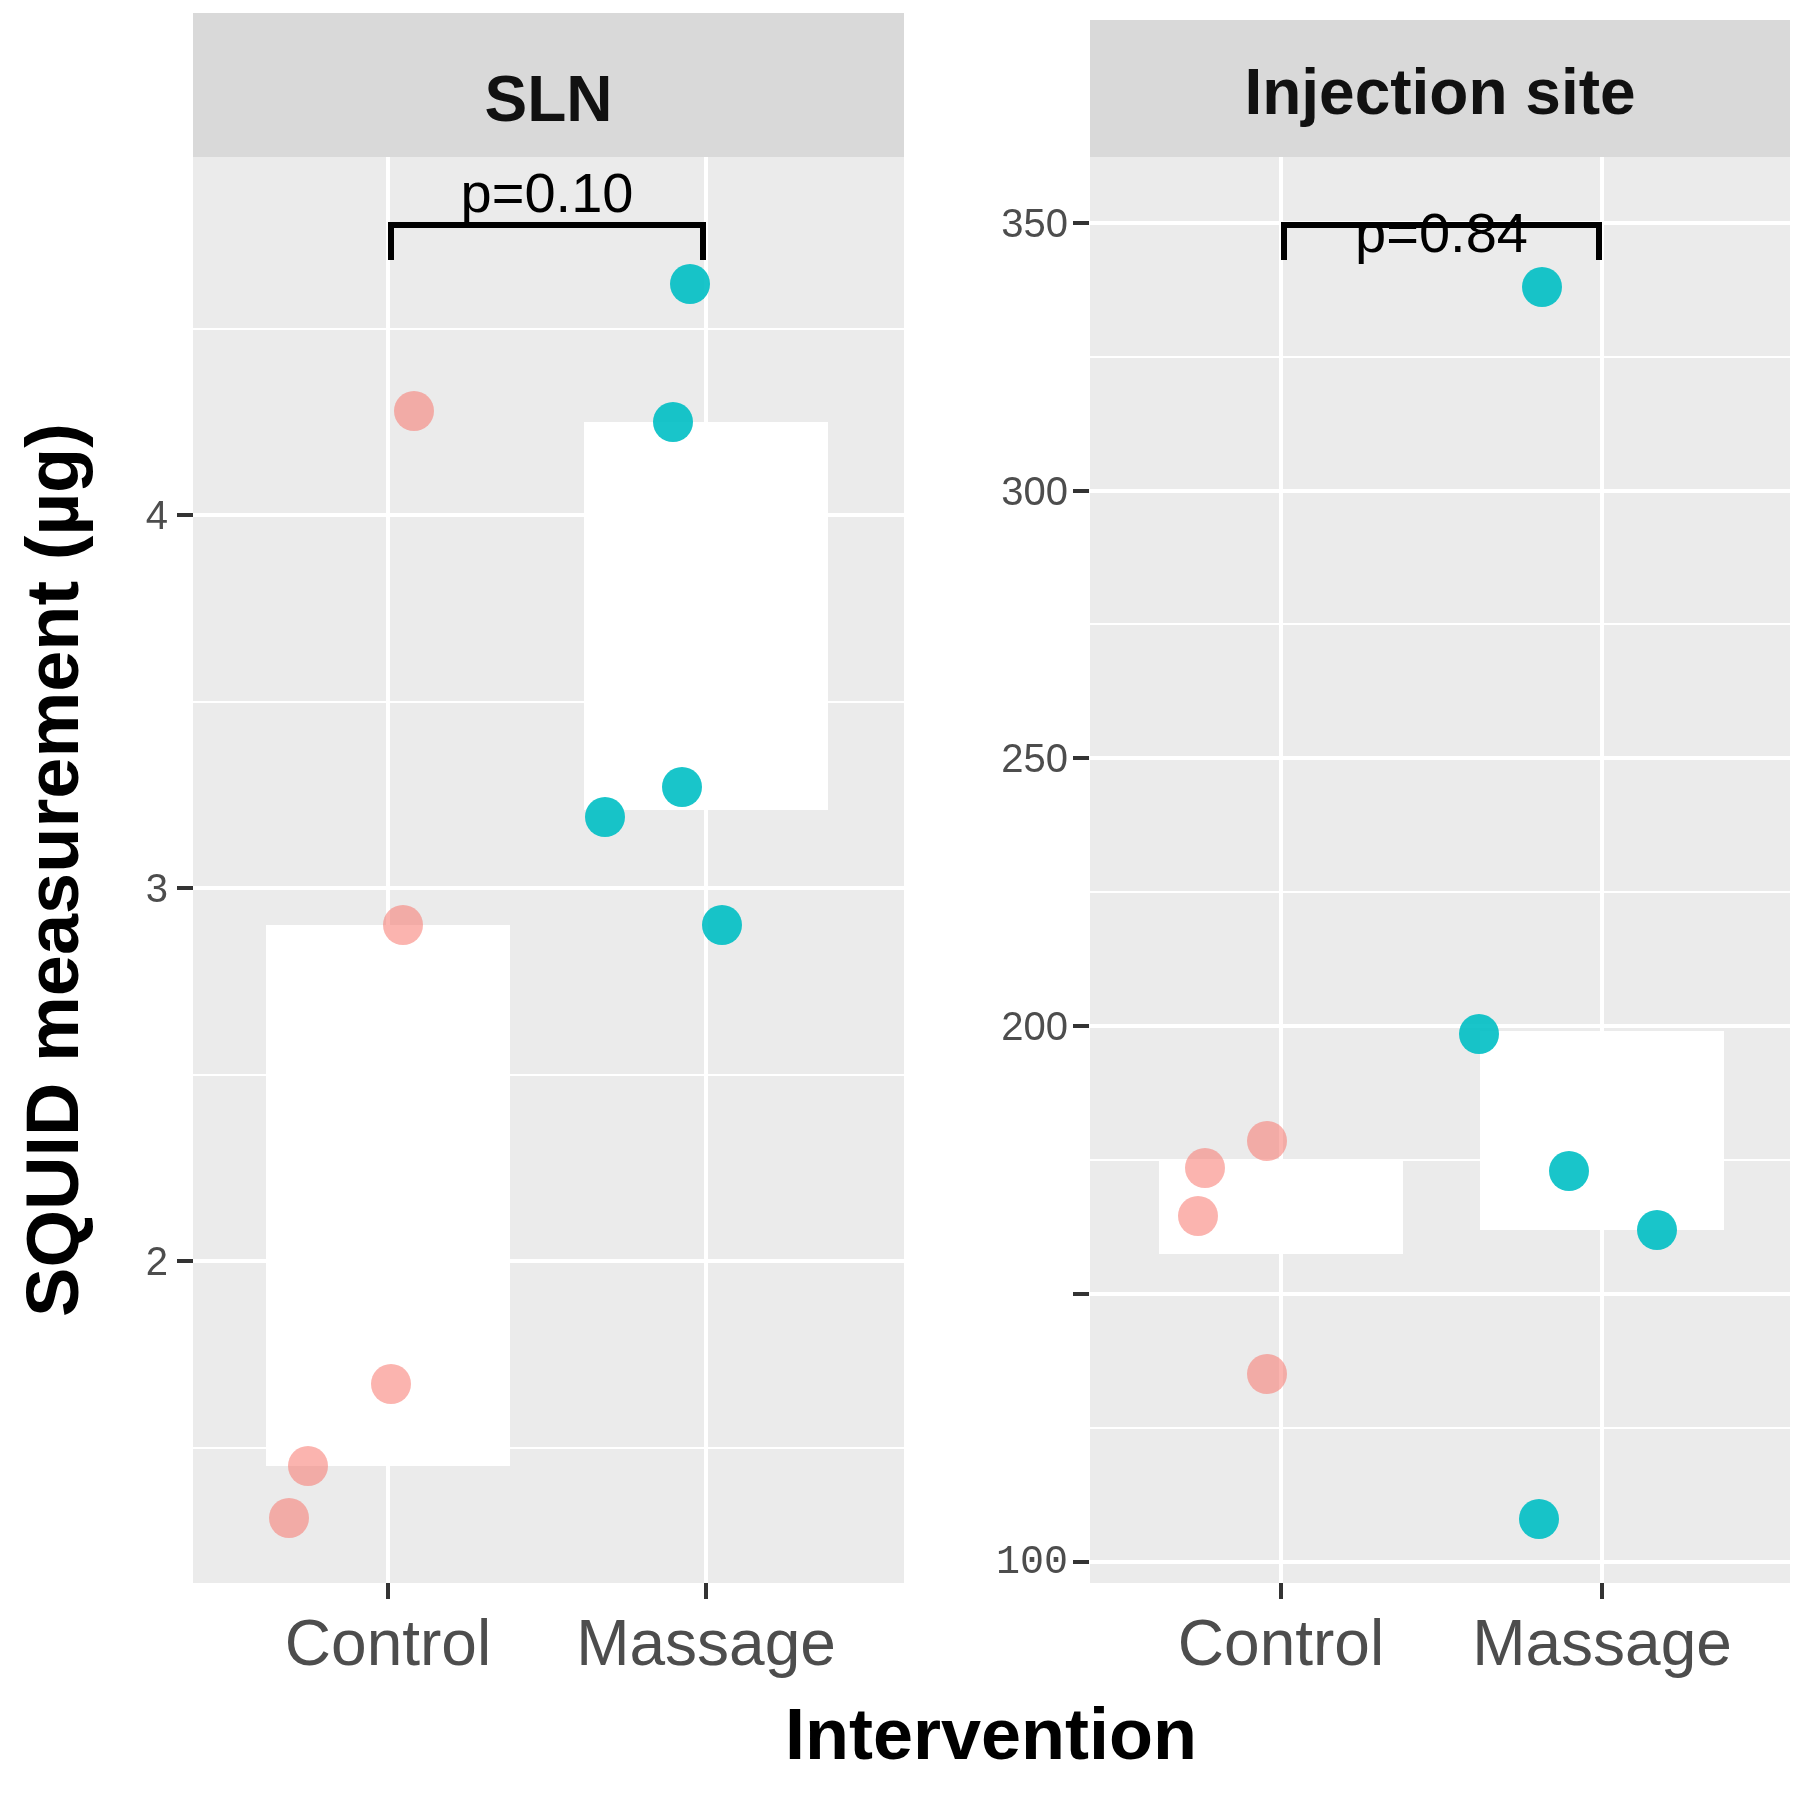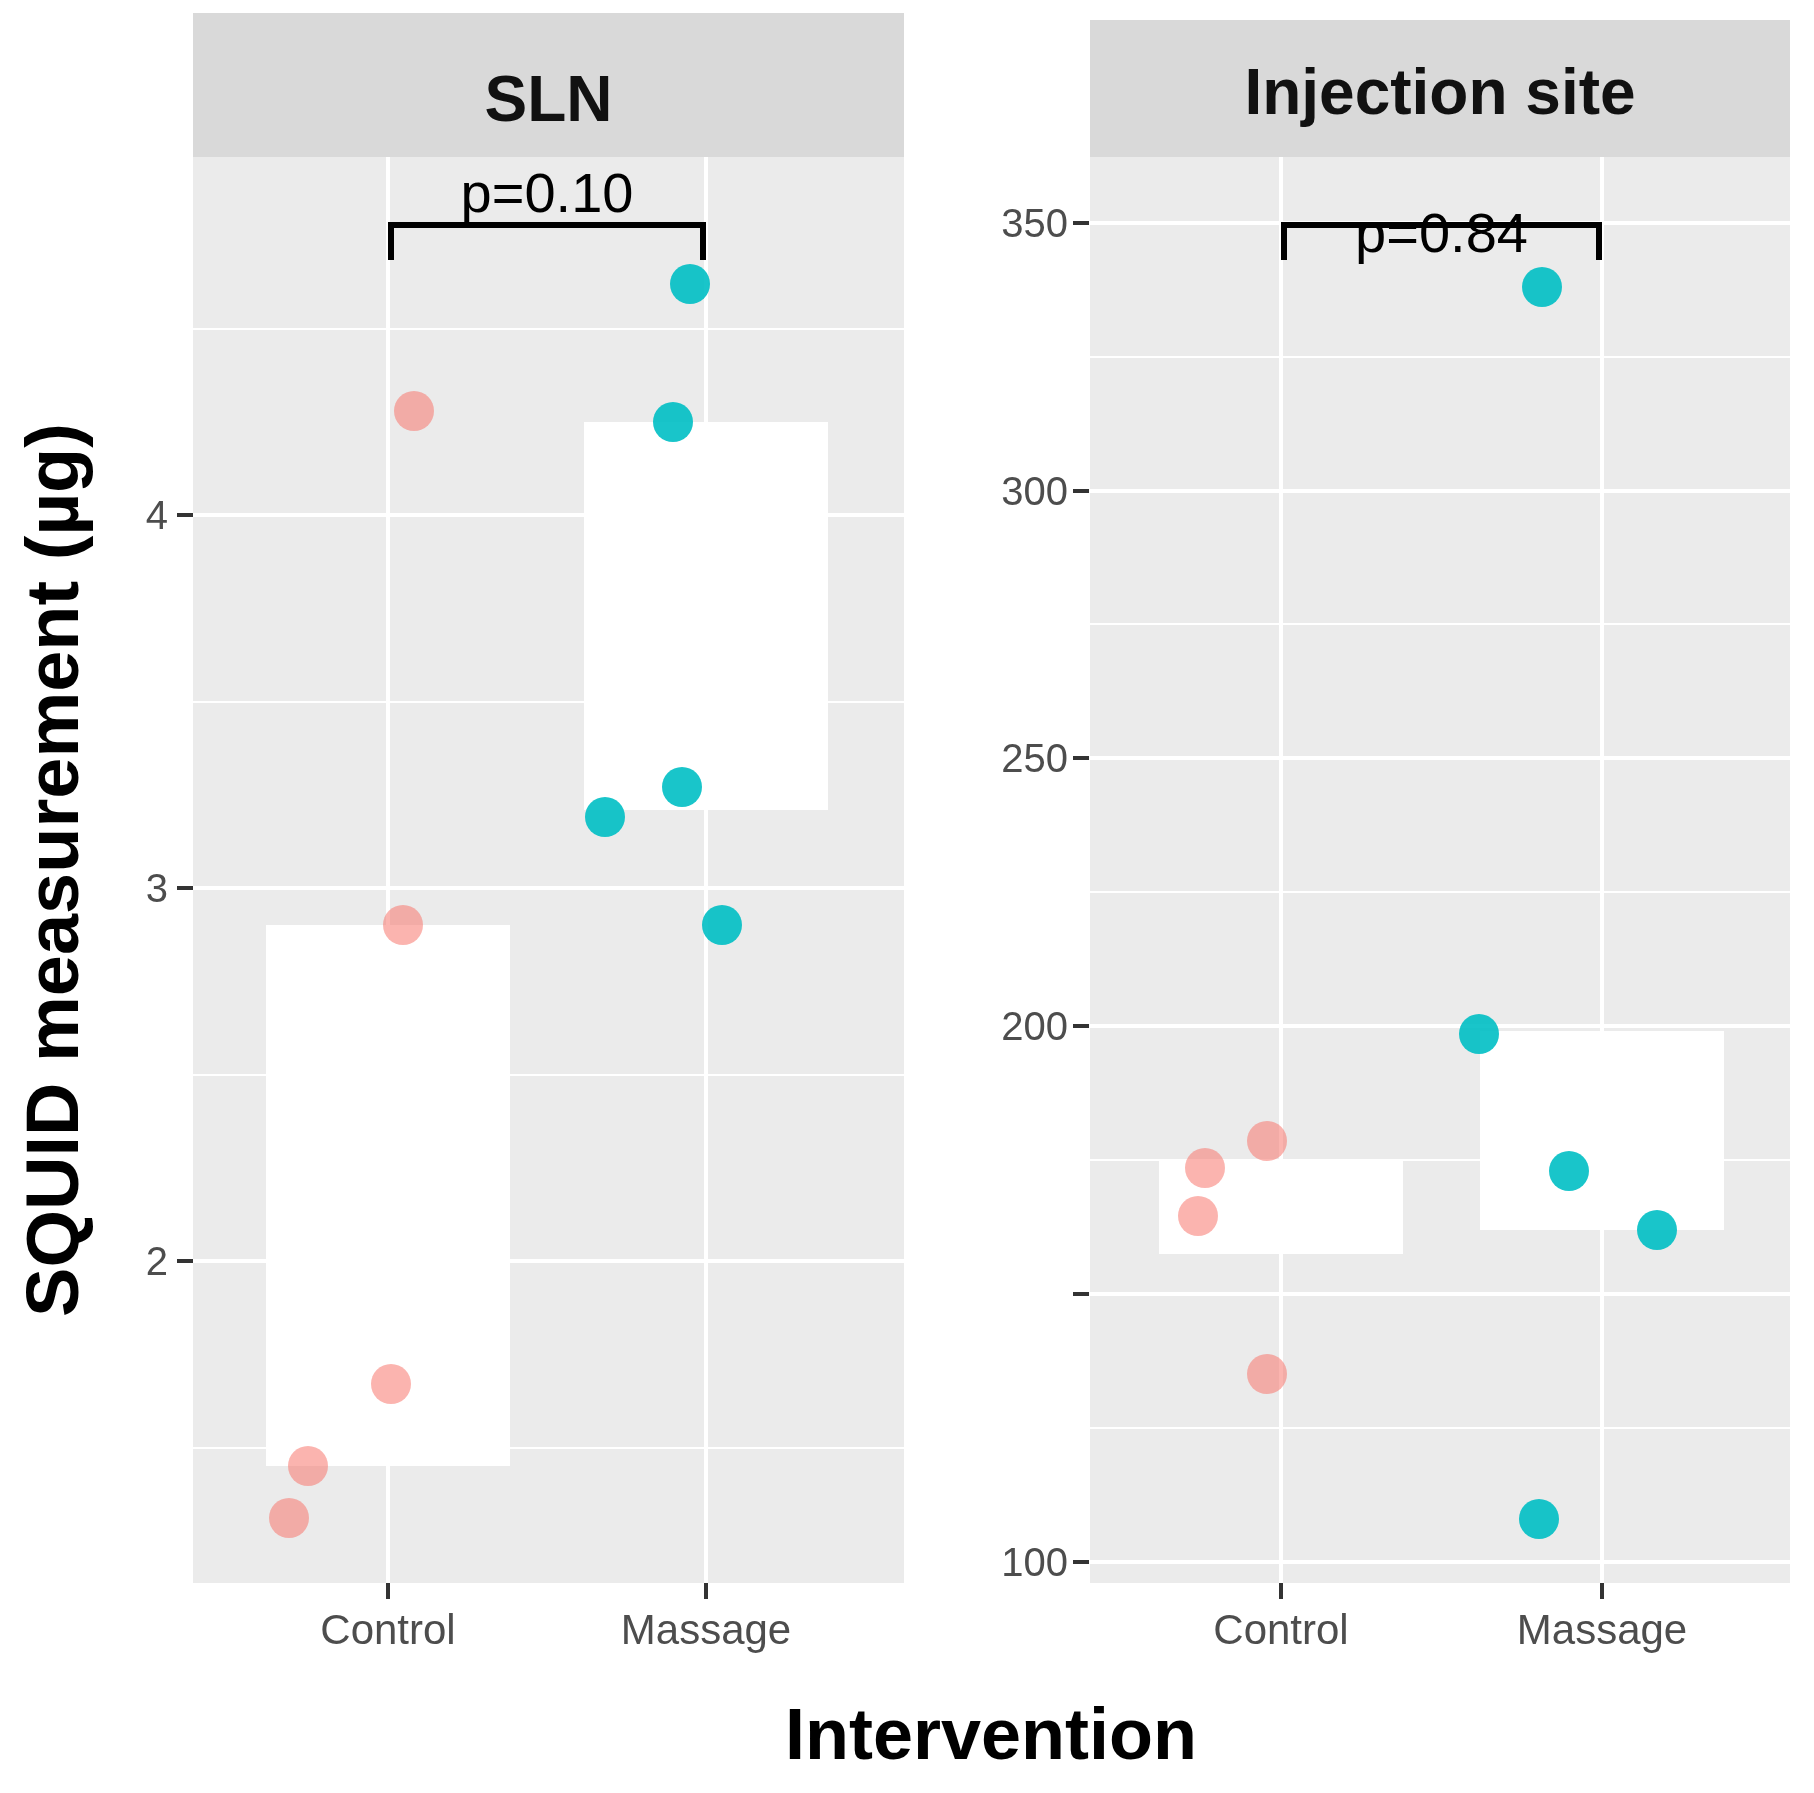--- a/index.html
+++ b/index.html
@@ -4,21 +4,21 @@
 <style>
   html,body{margin:0;padding:0;background:#ffffff;}
   #fig{position:relative;width:1814px;height:1793px;background:#ffffff;overflow:hidden;
        font-family:"Liberation Sans", sans-serif;}
   .abs{position:absolute;}
   .strip{background:#D9D9D9;display:flex;align-items:center;justify-content:center;
          font-weight:bold;font-size:64px;color:#111;}
   .panel-bg{background:#EBEBEB;}
   .gl{background:#ffffff;}
   .ytick-label{color:#4D4D4D;font-size:40px;text-align:right;transform:translateY(-50%);}
-  .xtick-label{color:#4D4D4D;font-size:42px;text-align:center;transform:translateX(-50%);white-space:nowrap;}
+  .xtick-label{color:#4D4D4D;font-size:64px;text-align:center;transform:translateX(-50%);white-space:nowrap;}
   .tickmark{background:#333333;}
   .whisker{background:var(--c);}
   .box{background:#ffffff;border:7px solid var(--c);box-sizing:border-box;}
   .median{background:var(--c);height:11px;}
   .pt{width:40px;height:40px;border-radius:50%;transform:translate(-50%,-50%);}
   .bracket{background:#000000;}
   .plabel{color:#000000;font-size:56px;transform:translateX(-50%);white-space:nowrap;}
   .axis-title{color:#000;font-weight:bold;}
   #ytitle{font-size:74px;transform:translate(-50%,-50%) rotate(-90deg);white-space:nowrap;}
   #xtitle{font-size:72px;transform:translateX(-50%);white-space:nowrap;}
@@ -87,21 +87,21 @@
       <div class="abs gl" style="left: 1090px; top: 756.351px; width: 700px; height: 4px;"></div>
       <div class="abs tickmark" style="left: 1073px; top: 756.351px; width: 16px; height: 4px;"></div>
       <div class="abs ytick-label" style="left: 868px; top: 758.351px; width: 200px;">250</div>
       <div class="abs gl" style="left: 1090px; top: 1024.09px; width: 700px; height: 4px;"></div>
       <div class="abs tickmark" style="left: 1073px; top: 1024.09px; width: 16px; height: 4px;"></div>
       <div class="abs ytick-label" style="left: 868px; top: 1026.09px; width: 200px;">200</div>
       <div class="abs gl" style="left: 1090px; top: 1291.84px; width: 700px; height: 4px;"></div>
       <div class="abs tickmark" style="left: 1073px; top: 1291.84px; width: 16px; height: 4px;"></div>
       <div class="abs gl" style="left: 1090px; top: 1559.58px; width: 700px; height: 4px;"></div>
       <div class="abs tickmark" style="left: 1073px; top: 1559.58px; width: 16px; height: 4px;"></div>
-      <div class="abs ytick-label" style="left: 868px; top: 1561.58px; width: 200px;">100</div>
+      <div class="abs ytick-label" style="left: 868px; top: 1561.58px; width: 200px; font-family: Liberation Mono, monospace;">100</div>
       <div class="abs gl" style="left: 1279px; top: 157px; width: 4px; height: 1426px;"></div>
       <div class="abs gl" style="left: 1600px; top: 157px; width: 4px; height: 1426px;"></div>
       <div class="abs whisker" style="left: 1277.5px; top: 1141.22px; width: 7px; height: 232.937px;"></div>
       <div class="abs box" style="left: 1159px; top: 1159.97px; width: 244px; height: 93.7101px;"></div>
       <div class="abs median" style="left: 1159px; top: 1186.6px; width: 244px;"></div>
       <div class="abs pt" style="left: 1267px; top: 1141.22px; background: rgba(248, 118, 109, 0.55);"></div>
       <div class="abs pt" style="left: 1205px; top: 1168px; background: rgba(248, 118, 109, 0.55);"></div>
       <div class="abs pt" style="left: 1198px; top: 1216.19px; background: rgba(248, 118, 109, 0.55);"></div>
       <div class="abs pt" style="left: 1267px; top: 1374.16px; background: rgba(248, 118, 109, 0.55);"></div>
       <div class="abs whisker" style="left: 1598.5px; top: 1031.45px; width: 7px; height: 487.293px;"></div>

